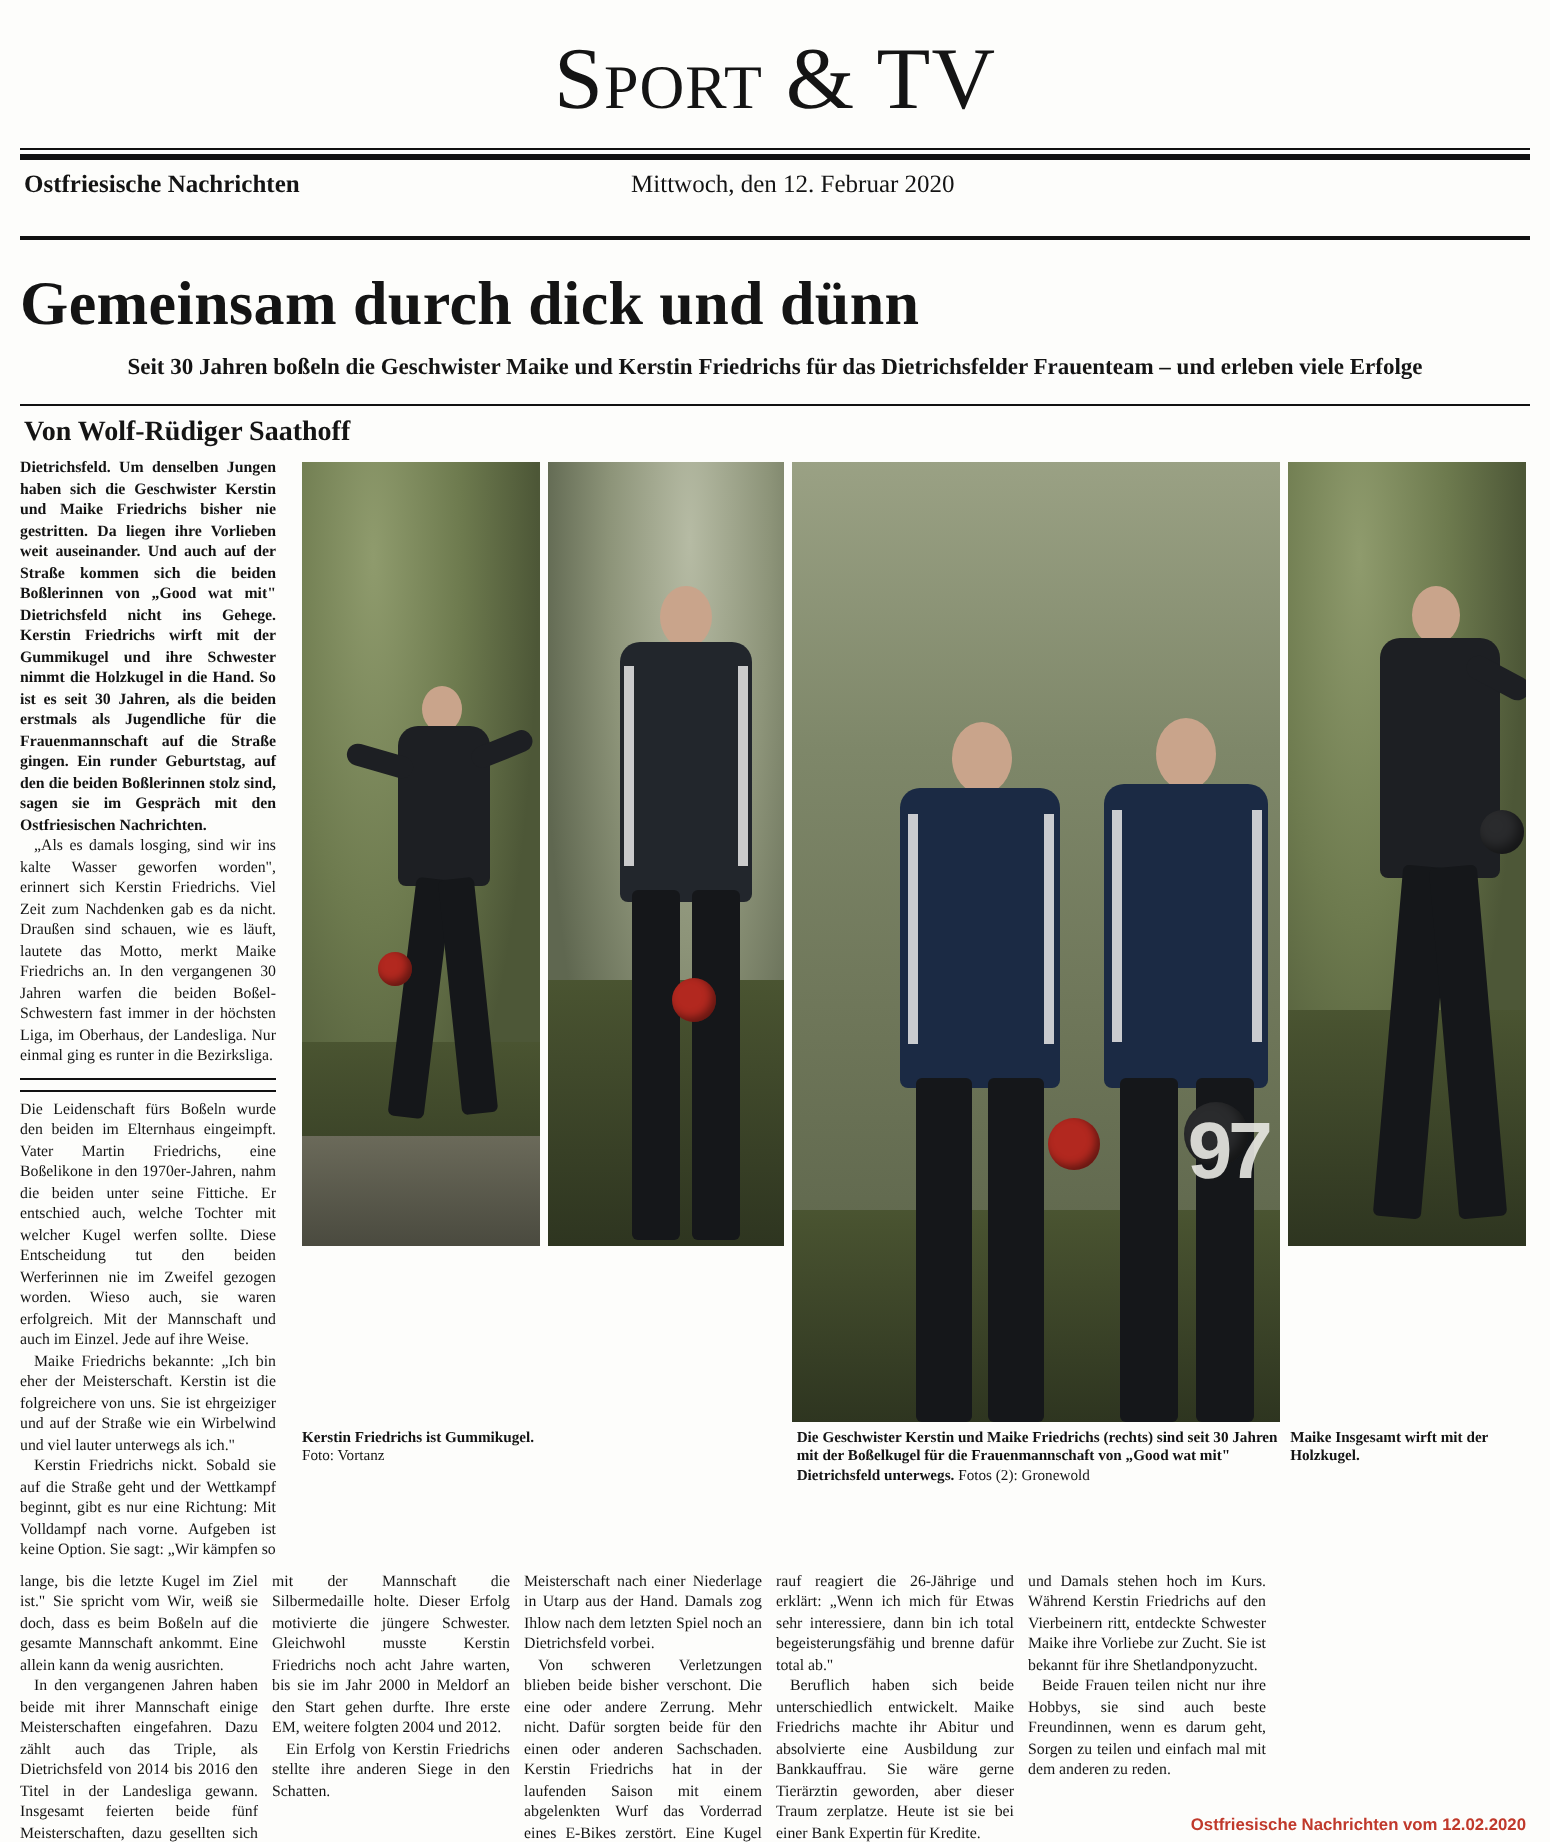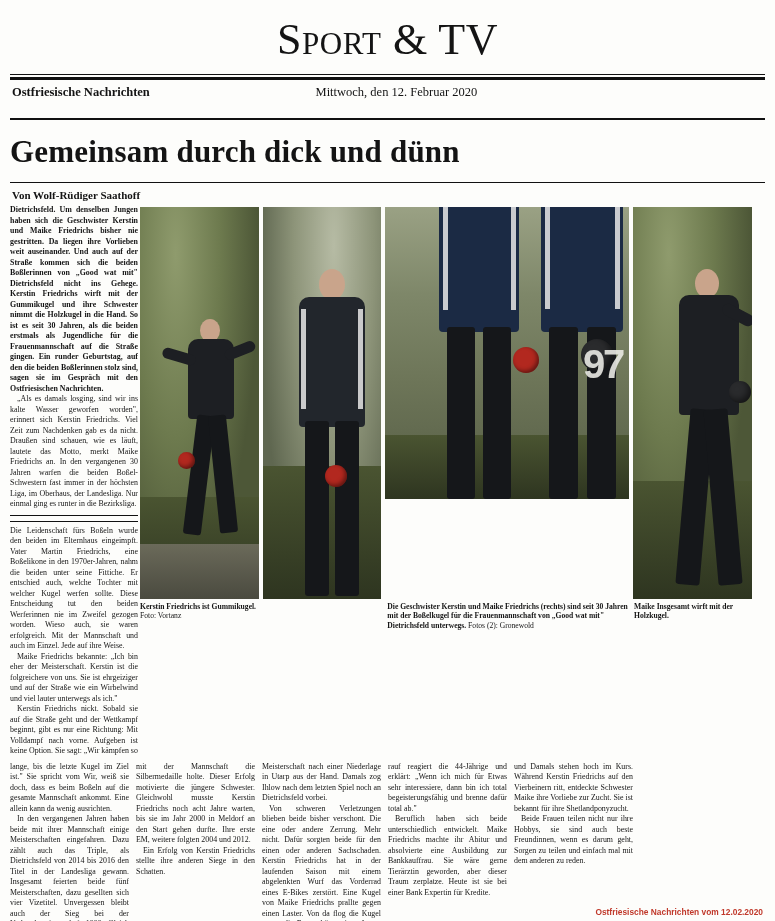--- a/index.html
+++ b/index.html
@@ -45,35 +45,35 @@
     margin:14px 0 8px 0;
     letter-spacing:0.2px;
   }
   .subhead{
     text-align:center;
     font-size:11.5px;
     font-weight:700;
     margin-bottom:6px;
   }
   .byline{
-    font-size:11px;
+    font-size:14px;
     font-weight:700;
     margin:6px 0 4px 2px;
   }
 
   
   .photos{
     display:flex;
     gap:4px;
     align-items:flex-start;
     margin-top:2px;
   }
   .photo{position:relative;overflow:hidden;background:#6a6a62;}
   .p2{width:138px;height:392px;}
-  .p3{width:284px;height:292px;}
+  .p3{width:284px;height:480px;}
   .p4{width:138px;height:392px;}
 
   .caption{
     font-size:7.6px;
     line-height:1.25;
     font-weight:700;
     padding-top:3px;
   }
   .caption .credit{font-weight:400;}
 
@@ -169,24 +169,25 @@
   </div>
 
   <div class="dateline">
     <div class="left">Ostfriesische Nachrichten</div>
     <div class="center">Mittwoch, den 12. Februar 2020</div>
     <div class="right"></div>
   </div>
   <div class="rule-thin" style="border-top:2px solid #111;"></div>
 
   <div class="headline">Gemeinsam durch dick und dünn</div>
+  <div class="subhead">Seit 30 Jahren boßeln die Geschwister Maike und Kerstin Friedrichs für das Dietrichsfelder Frauenteam – und erleben viele Erfolge</div>
   <div class="rule-thin"></div>
   <div class="byline">Von Wolf-Rüdiger Saathoff</div>
 
-  <div style="display:flex;gap:2px;">
+  <div style="display:flex;gap:13px;">
 
     <div class="col" style="width:128px;">
       <p class="first"><span class="lead">Dietrichsfeld. Um denselben Jungen haben sich die Geschwister Kerstin und Maike Friedrichs bisher nie gestritten. Da liegen ihre Vorlieben weit auseinander. Und auch auf der Straße kommen sich die beiden Boßlerinnen von „Good wat mit" Dietrichsfeld nicht ins Gehege. Kerstin Friedrichs wirft mit der Gummikugel und ihre Schwester nimmt die Holzkugel in die Hand. So ist es seit 30 Jahren, als die beiden erstmals als Jugendliche für die Frauenmannschaft auf die Straße gingen. Ein runder Geburtstag, auf den die beiden Boßlerinnen stolz sind, sagen sie im Gespräch mit den Ostfriesischen Nachrichten.</span></p>
       <p>„Als es damals losging, sind wir ins kalte Wasser geworfen worden", erinnert sich Kerstin Friedrichs. Viel Zeit zum Nachdenken gab es da nicht. Draußen sind schauen, wie es läuft, lautete das Motto, merkt Maike Friedrichs an. In den vergangenen 30 Jahren warfen die beiden Boßel-Schwestern fast immer in der höchsten Liga, im Oberhaus, der Landesliga. Nur einmal ging es runter in die Bezirksliga.</p>
       <div class="rule-col"></div>
       <div class="rule-col"></div>
       <p class="first">Die Leidenschaft fürs Boßeln wurde den beiden im Elternhaus eingeimpft. Vater Martin Friedrichs, eine Boßelikone in den 1970er-Jahren, nahm die beiden unter seine Fittiche. Er entschied auch, welche Tochter mit welcher Kugel werfen sollte. Diese Entscheidung tut den beiden Werferinnen nie im Zweifel gezogen worden. Wieso auch, sie waren erfolgreich. Mit der Mannschaft und auch im Einzel. Jede auf ihre Weise.</p>
       <p>Maike Friedrichs bekannte: „Ich bin eher der Meisterschaft. Kerstin ist die folgreichere von uns. Sie ist ehrgeiziger und auf der Straße wie ein Wirbelwind und viel lauter unterwegs als ich."</p>
       <p>Kerstin Friedrichs nickt. Sobald sie auf die Straße geht und der Wettkampf beginnt, gibt es nur eine Richtung: Mit Volldampf nach vorne. Aufgeben ist keine Option. Sie sagt: „Wir kämpfen so</p>
     </div>
@@ -291,21 +292,21 @@
 
     </div>
 
     <div class="col" style="width:119px;">
       <p class="first">Meisterschaft nach einer Niederlage in Utarp aus der Hand. Damals zog Ihlow nach dem letzten Spiel noch an Dietrichsfeld vorbei.</p>
       <p>Von schweren Verletzungen blieben beide bisher verschont. Die eine oder andere Zerrung. Mehr nicht. Dafür sorgten beide für den einen oder anderen Sachschaden. Kerstin Friedrichs hat in der laufenden Saison mit einem abgelenkten Wurf das Vorderrad eines E-Bikes zerstört. Eine Kugel von Maike Friedrichs prallte gegen einen Laster. Von da flog die Kugel gegen die Frontschürze eines Autos. Totalschaden der Schürze.</p>
 
     </div>
 
     <div class="col" style="width:119px;">
-      <p class="first">rauf reagiert die 44-Jährige und erklärt: „Wenn ich mich für Etwas sehr interessiere, dann bin ich total begeisterungsfähig und brenne dafür total ab."</p>
+      <p class="first">rauf reagiert die 26-Jährige und erklärt: „Wenn ich mich für Etwas sehr interessiere, dann bin ich total begeisterungsfähig und brenne dafür total ab."</p>
       <p>Beruflich haben sich beide unterschiedlich entwickelt. Maike Friedrichs machte ihr Abitur und absolvierte eine Ausbildung zur Bankkauffrau. Sie wäre gerne Tierärztin geworden, aber dieser Traum zerplatze. Heute ist sie bei einer Bank Expertin für Kredite.</p>
 
     </div>
 
     <div class="col" style="width:119px;">
       <p class="first">und Damals stehen hoch im Kurs. Während Kerstin Friedrichs auf den Vierbeinern ritt, entdeckte Schwester Maike ihre Vorliebe zur Zucht. Sie ist bekannt für ihre Shetlandponyzucht.</p>
       <p>Beide Frauen teilen nicht nur ihre Hobbys, sie sind auch beste Freundinnen, wenn es darum geht, Sorgen zu teilen und einfach mal mit dem anderen zu reden.</p>
 
     </div>
   </div>

